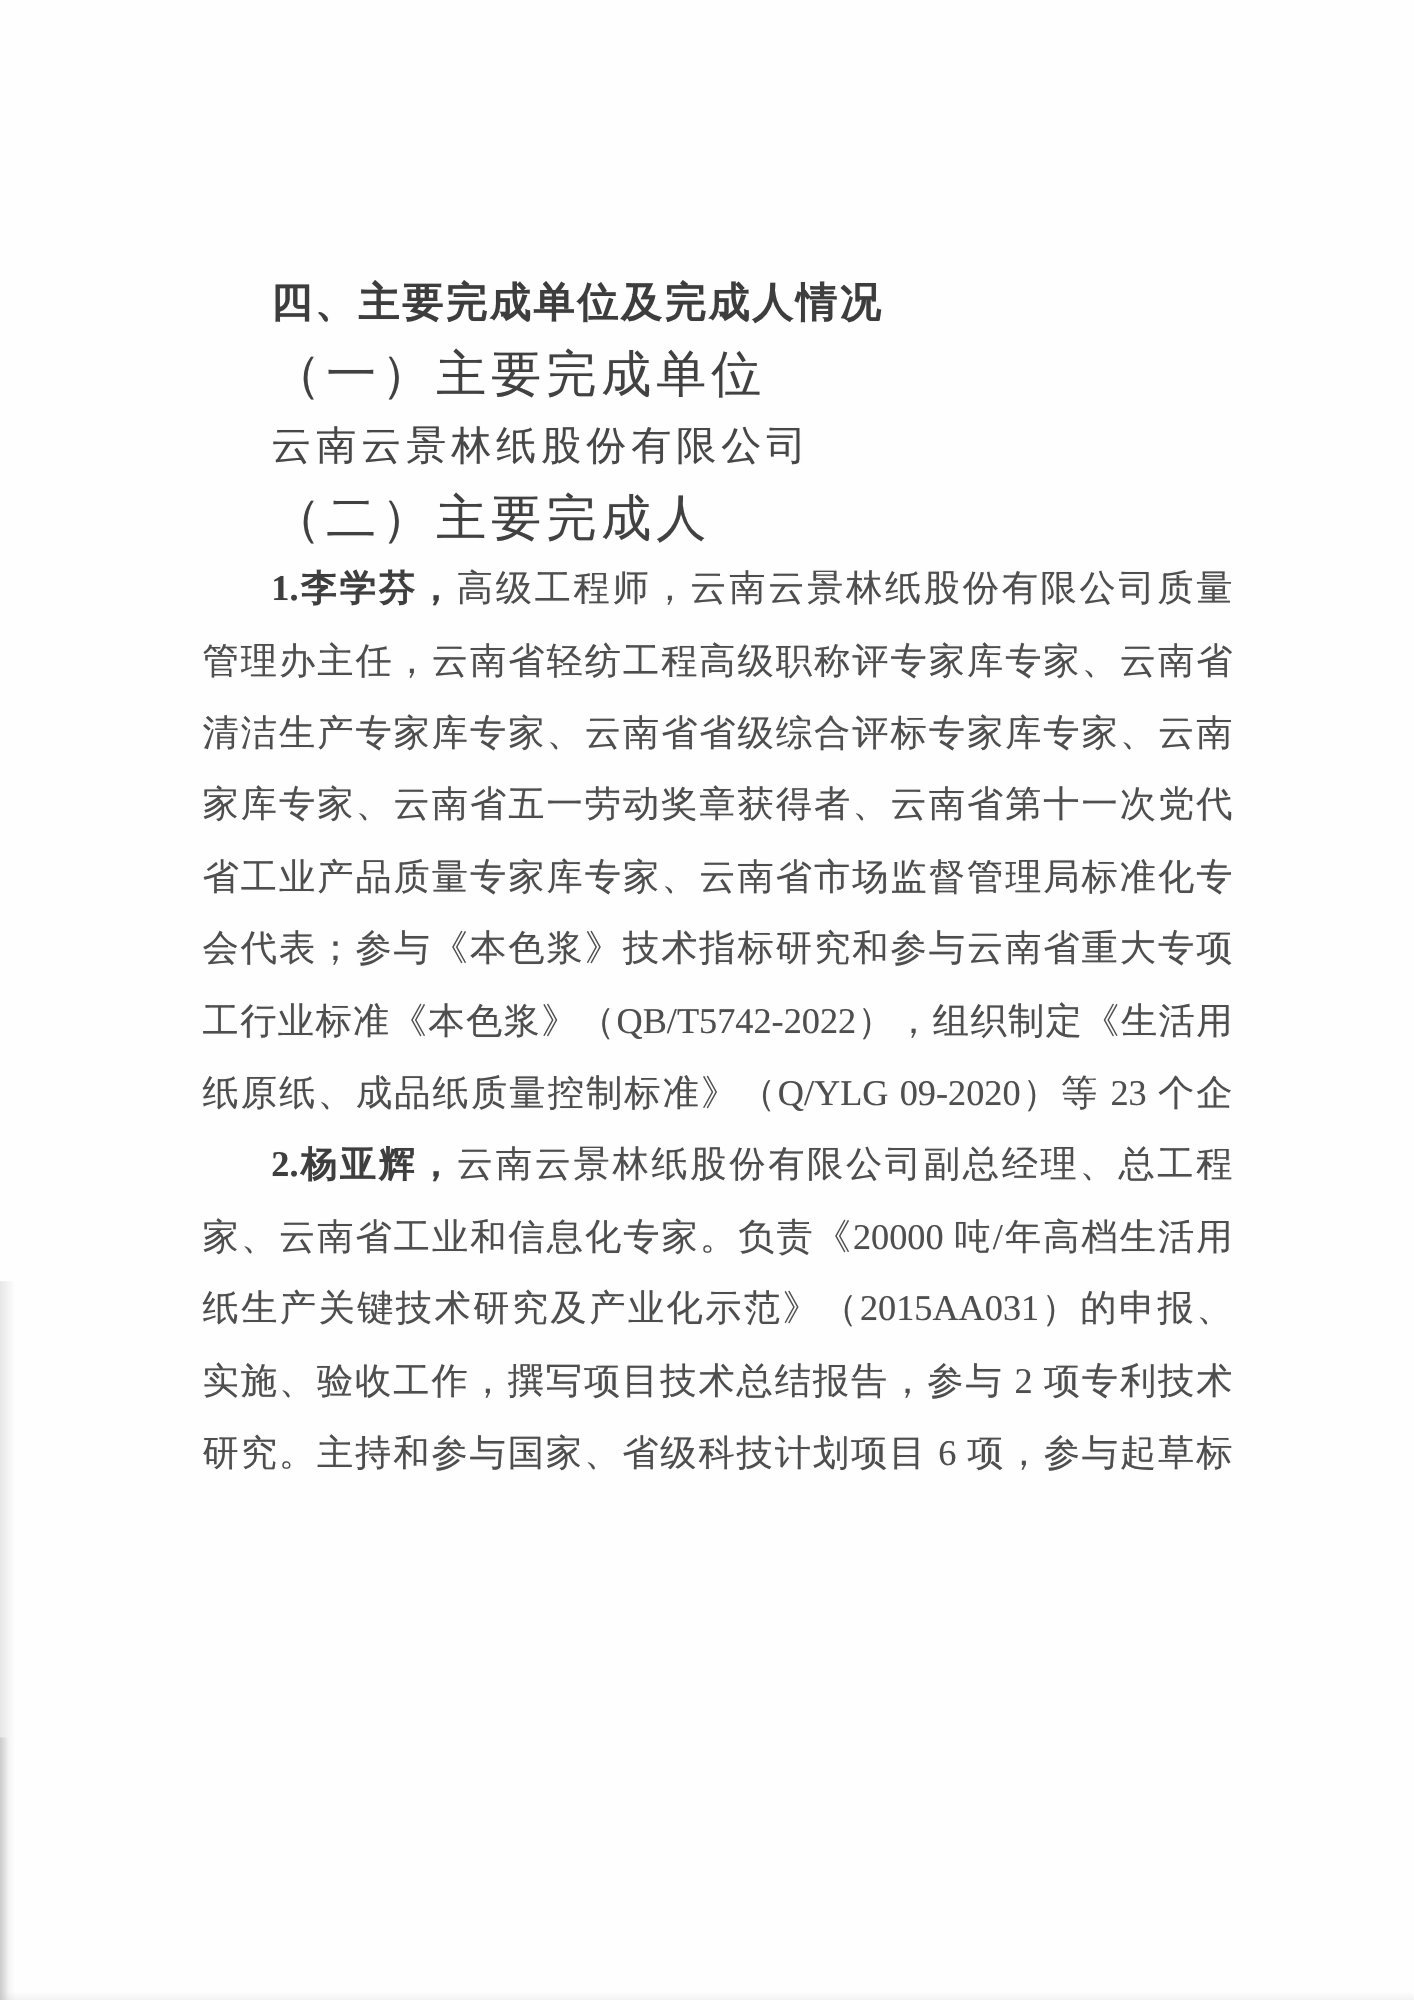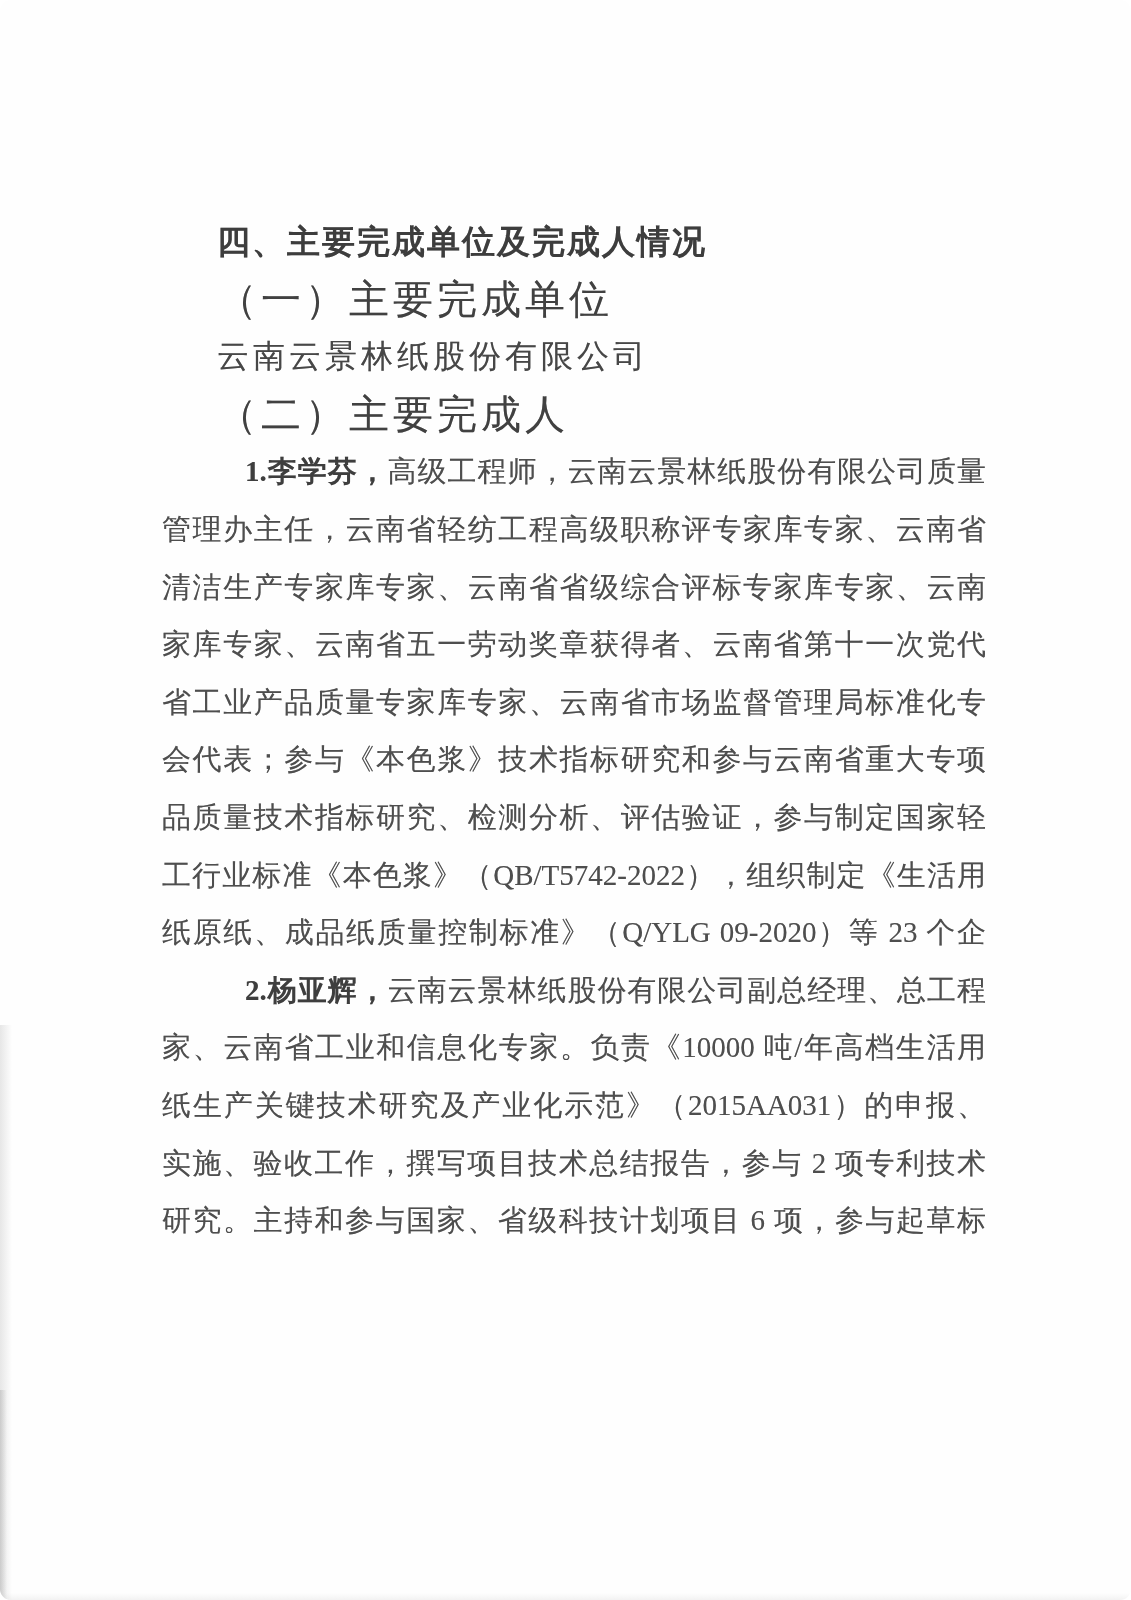--- a/index.html
+++ b/index.html
@@ -2,21 +2,20 @@
 <html><head>
 <meta charset="utf-8">
 <style>
   html,body{margin:0;padding:0;background:#ffffff;}
   .page{
     position:relative;
     width:1131px;height:1600px;
     background:#fefefe;
     overflow:hidden;
     font-family:"Liberation Serif",serif;
-    border-radius:11px;
   }
   .textblock{
     position:absolute;
     left:162px;top:213px;width:824px;
   }
   .line{
     height:57.6px;
     line-height:57.6px;
     font-size:29px;
     color:#4e4e4e;
@@ -48,21 +47,20 @@
     letter-spacing:4px;
   }
   .line.company{
     font-size:32px;
     color:#474747;
     letter-spacing:4px;
   }
   .line b{
     font-weight:bold;
     color:#3e3e3e;
-    margin-left:28px;
   }
   
   .edge-shadow-1{
     position:absolute;left:0;top:1025px;width:12px;height:575px;
     background:linear-gradient(to right, rgba(170,170,170,0.28), rgba(255,255,255,0));
   }
   .edge-shadow-2{
     position:absolute;left:0;top:1390px;width:7px;height:210px;
     background:linear-gradient(to right, rgba(140,140,140,0.30), rgba(255,255,255,0));
   }
@@ -79,25 +77,24 @@
       <div class="line heading indent">四、主要完成单位及完成人情况</div>
       <div class="line subheading indent">（一）主要完成单位</div>
       <div class="line company indent">云南云景林纸股份有限公司</div>
       <div class="line subheading indent">（二）主要完成人</div>
       <div class="line body indent justify"><b>1.李学芬，</b><span>高级工程师，云南云景林纸股份有限公司质量</span></div>
       <div class="line body justify">管理办主任，云南省轻纺工程高级职称评专家库专家、云南省</div>
       <div class="line body justify">清洁生产专家库专家、云南省省级综合评标专家库专家、云南</div>
       <div class="line body justify">家库专家、云南省五一劳动奖章获得者、云南省第十一次党代</div>
       <div class="line body justify">省工业产品质量专家库专家、云南省市场监督管理局标准化专</div>
       <div class="line body justify">会代表；参与《本色浆》技术指标研究和参与云南省重大专项</div>
-      <div class="line body justify">品质量技术指标研究、检测分析、评估验证，参与制定国家轻</div>
       <div class="line body justify">工行业标准《本色浆》（QB/T5742-2022），组织制定《生活用</div>
       <div class="line body justify">纸原纸、成品纸质量控制标准》（Q/YLG 09-2020）等 23 个企</div>
       <div class="line body indent justify"><b>2.杨亚辉，</b><span>云南云景林纸股份有限公司副总经理、总工程</span></div>
-      <div class="line body justify">家、云南省工业和信息化专家。负责《10000 吨/年高档生活用</div>
+      <div class="line body justify">家、云南省工业和信息化专家。负责《20000 吨/年高档生活用</div>
       <div class="line body justify">纸生产关键技术研究及产业化示范》（2015AA031）的申报、</div>
       <div class="line body justify">实施、验收工作，撰写项目技术总结报告，参与 2 项专利技术</div>
       <div class="line body justify">研究。主持和参与国家、省级科技计划项目 6 项，参与起草标</div>
     </div>
   <div class="edge-shadow-1"></div>
   <div class="edge-shadow-2"></div>
   <div class="edge-shadow-3"></div>
 </div>
 
 </body></html>

